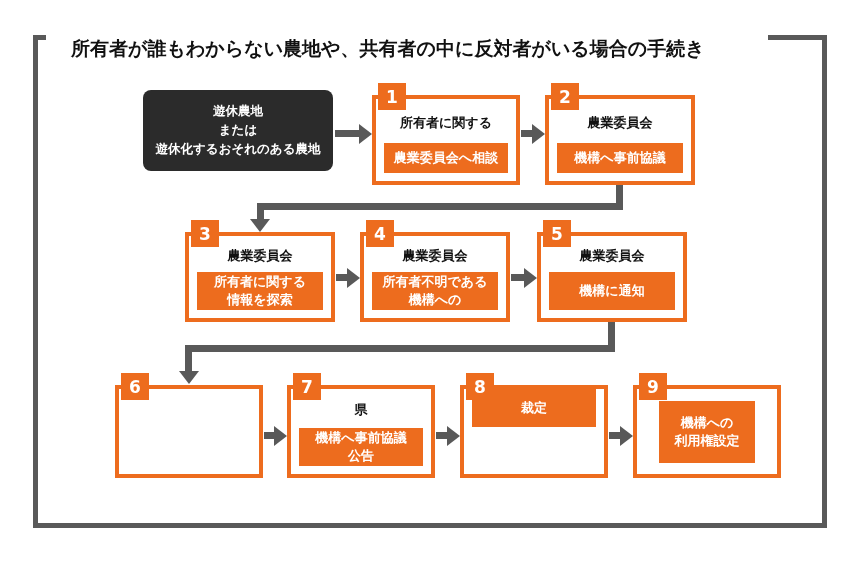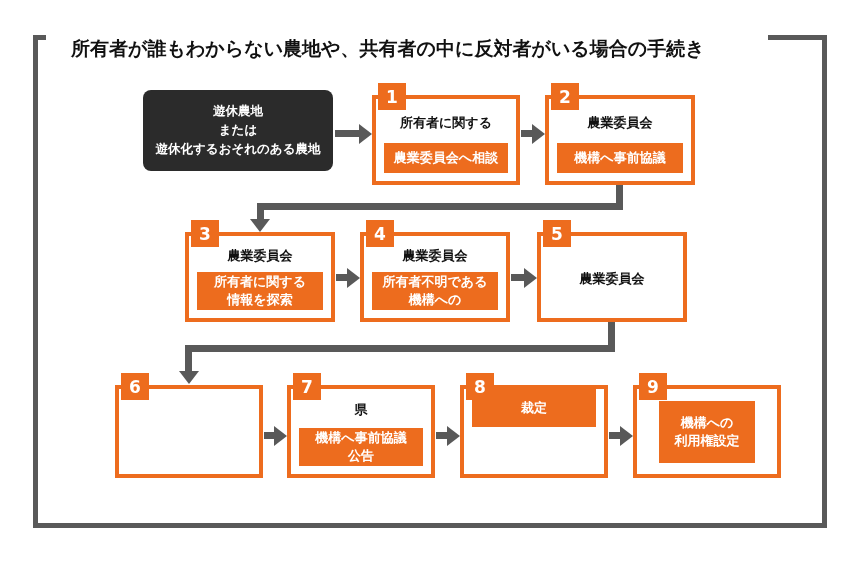--- a/index.html
+++ b/index.html
@@ -145,20 +145,21 @@
   <div class="step r2 s4">
     <div class="badge">4</div>
     <div class="actor">農業委員会</div>
     <div class="action">所有者不明である
 機構への</div>
   </div>
 
   <div class="step r2 s5">
     <div class="badge">5</div>
     <div class="actor">農業委員会</div>
+    <div class="action">機構に通知</div>
   </div>
 
   <div class="step r3 s6">
     <div class="badge">6</div>
   </div>
 
   <div class="step r3 s7">
     <div class="badge">7</div>
     <div class="actor">県</div>
     <div class="action">機構へ事前協議

